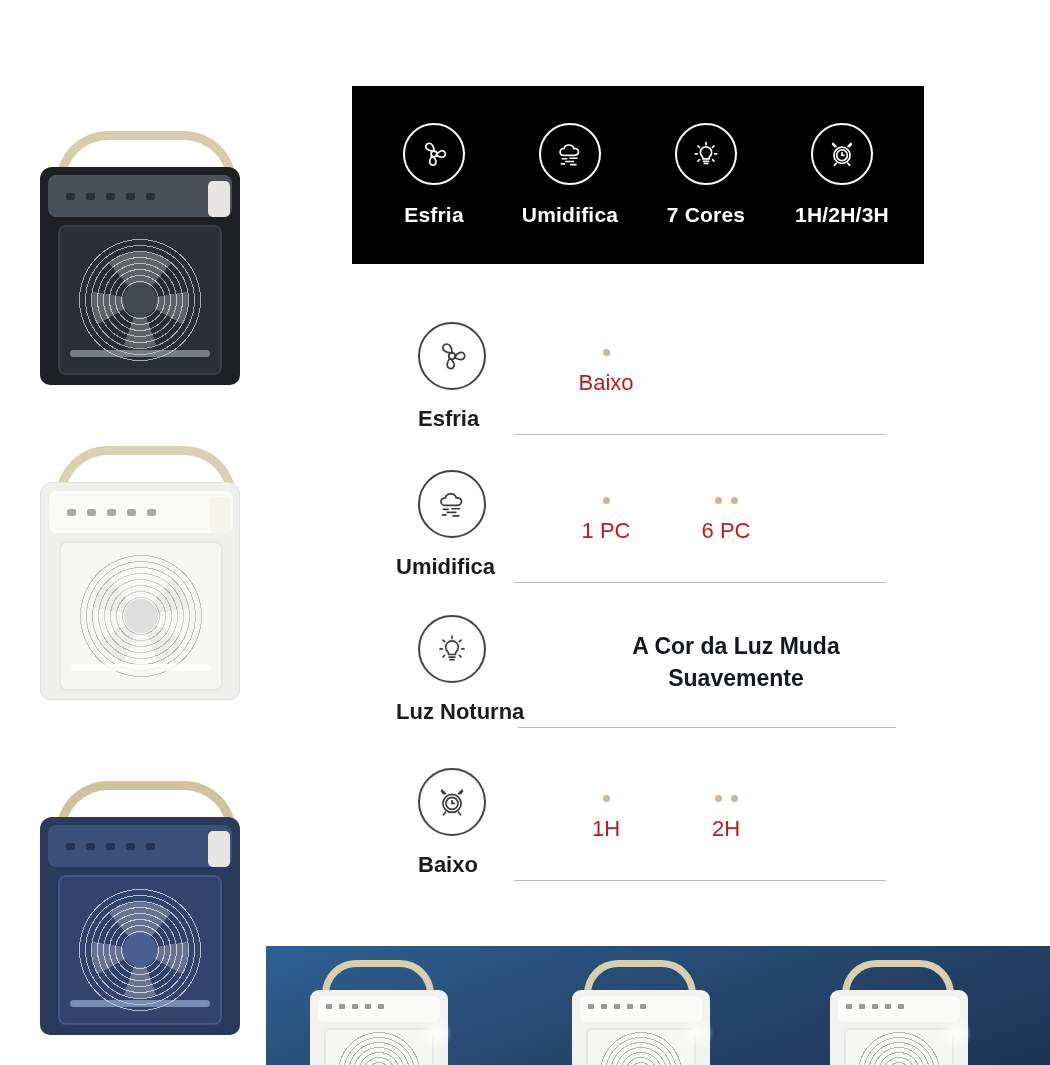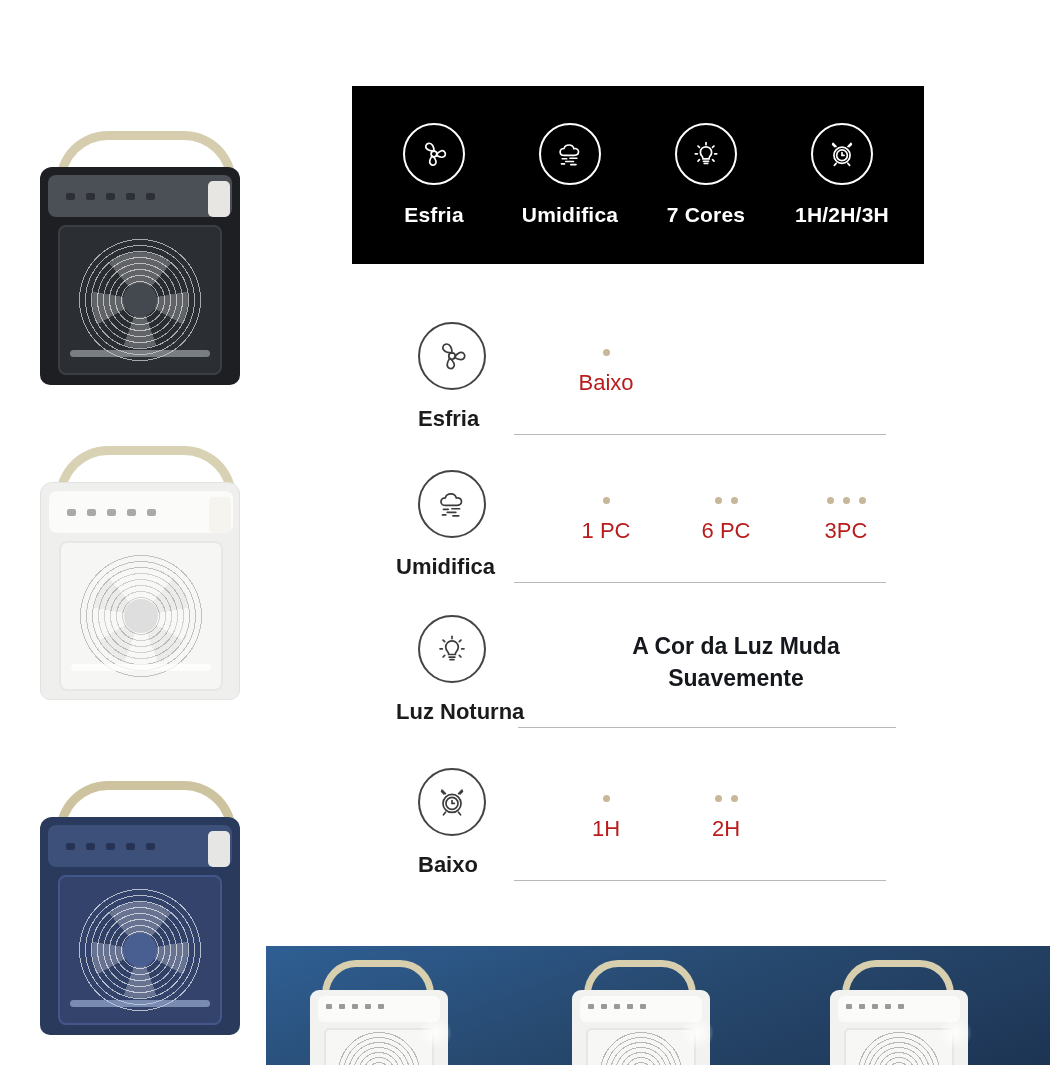--- a/index.html
+++ b/index.html
@@ -565,28 +565,20 @@
           </div>
         <div class="txt">1 PC</div>
       </div>
       <div class="level">
         <div class="dots">
             <b></b>
             <b></b>
           </div>
         <div class="txt">6 PC</div>
       </div>
-      <div class="level">
-        <div class="dots">
-            <b></b>
-            <b></b>
-            <b></b>
-          </div>
-        <div class="txt">3PC</div>
-      </div>
     </div>
     <div class="rule"></div>
   </div>
 
   <div class="spec s3">
     <div class="icon-ring">
       <svg width="38" height="38" viewBox="0 0 40 40" fill="none" stroke="#3c3c3c" stroke-width="1.8" stroke-linecap="round">
         <path d="M20 11.5c-3.8 0-6.6 2.9-6.6 6.6 0 2.6 1.5 4 2.4 5.3.6.9.7 1.6.7 2.4h7c0-.8.1-1.5.7-2.4.9-1.3 2.4-2.7 2.4-5.3 0-3.7-2.8-6.6-6.6-6.6z"></path>
         <path d="M17 28.6h6"></path>
           <path d="M18 31.2h4"></path>

